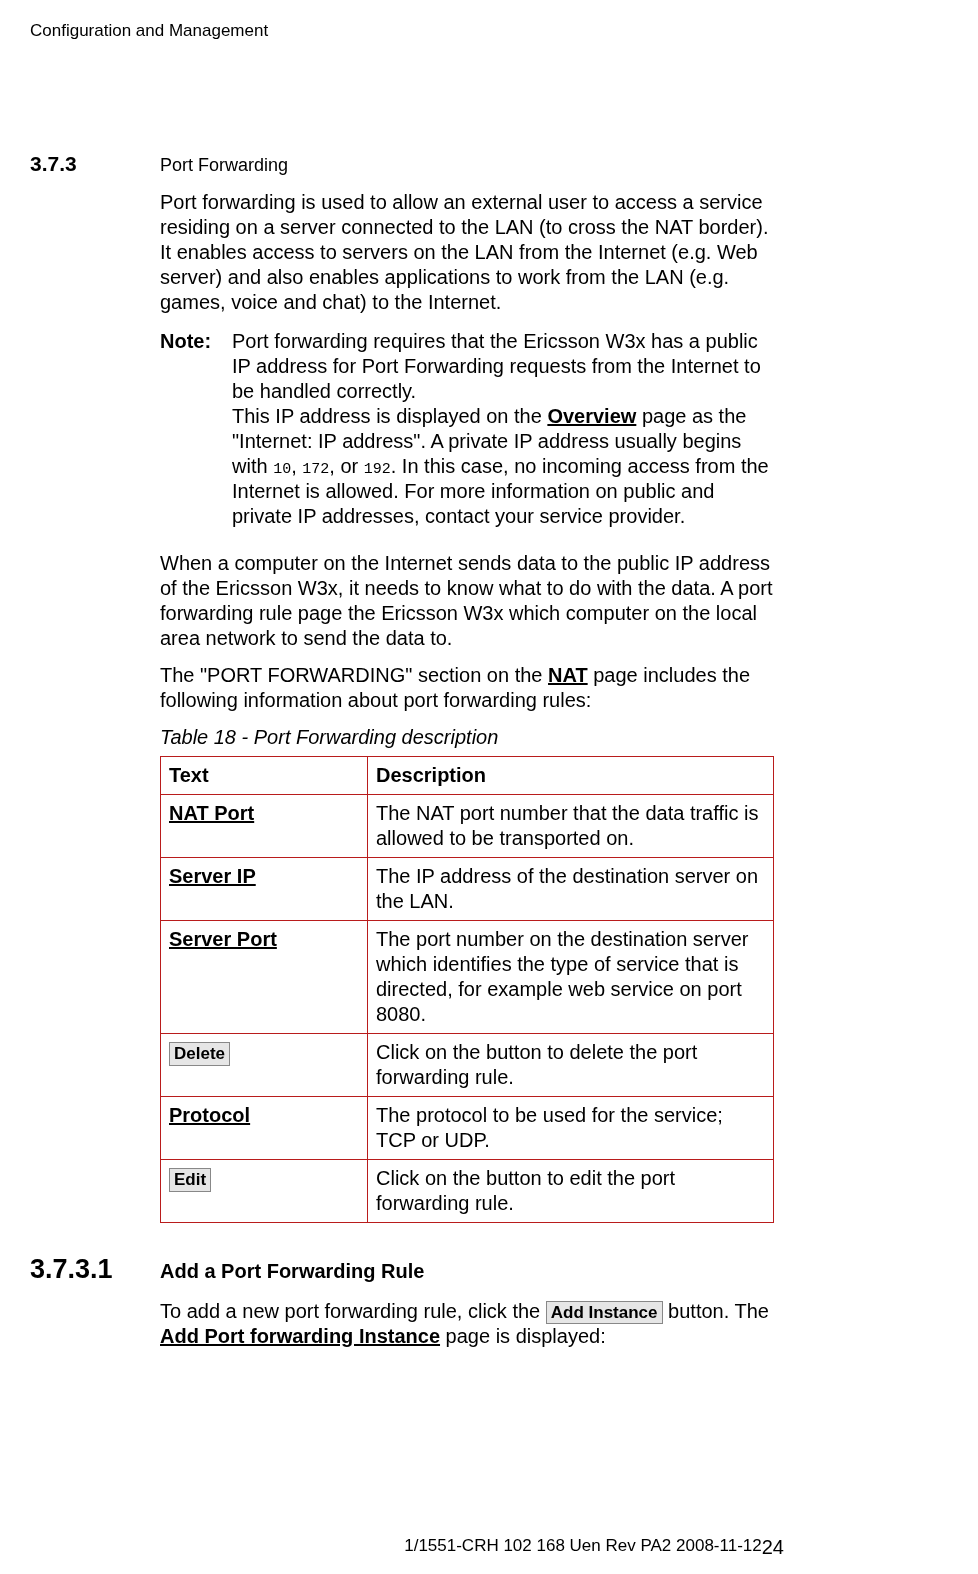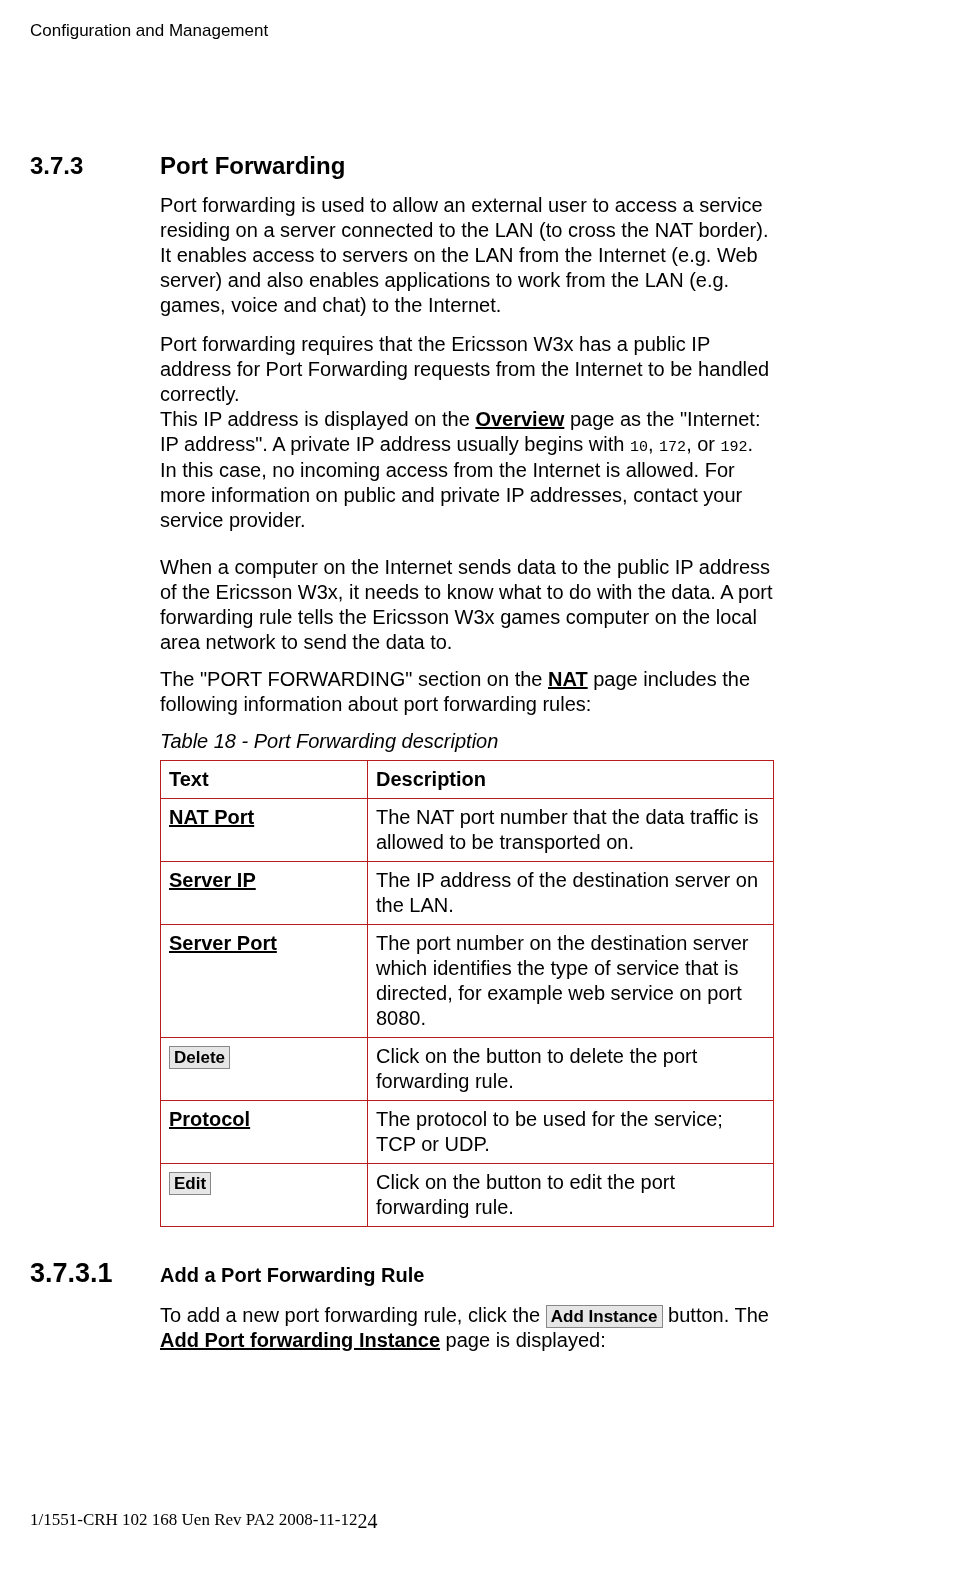--- a/index.html
+++ b/index.html
@@ -24,25 +24,25 @@
     margin-bottom: 110px;
   }
   .section-row {
     display: flex;
     align-items: baseline;
   }
   .sec-num {
     width: 130px;
     flex: 0 0 130px;
     font-weight: bold;
-    font-size: 24px;
+    font-size: 21px;
   }
   .sec-title {
-    font-weight: bold;
-    font-size: 24px;
+    font-weight: normal;
+    font-size: 18px;
   }
   .body-col {
     margin-left: 130px;
     margin-right: 10px;
   }
   .para {
     margin-top: 12px;
     margin-bottom: 12px;
     font-size: 20px;
   }
@@ -89,27 +89,26 @@
     background: #e6e6e6;
     border: 1px solid #888;
     padding: 0px 4px;
     font-weight: bold;
     font-size: 17px;
     line-height: 1.25;
     font-family: Arial, Helvetica, sans-serif;
   }
   .footer {
     position: absolute;
-    bottom: 40px;
+    bottom: 14px;
     left: 30px;
     right: 50px;
     display: flex;
-    justify-content: flex-start;
+    justify-content: flex-end;
     font-size: 17px;
-    font-family: Liberation Serif, serif;
   }
   .footer .pn { font-size: 20px; }
   .subsec-title {
     font-weight: bold;
     font-size: 20px;
   }
   .gap-above { margin-top: 30px; }
 </style>
 </head>
 <body>
@@ -120,27 +119,28 @@
 
   <div class="section-row">
     <div class="sec-num">3.7.3</div>
     <div class="sec-title">Port Forwarding</div>
   </div>
 
   <div class="body-col">
     <div class="para">Port forwarding is used to allow an external user to access a service residing on a server connected to the LAN (to cross the NAT border). It enables access to servers on the LAN from the Internet (e.g. Web server) and also enables applications to work from the LAN (e.g. games, voice and chat) to the Internet.</div>
 
     <div class="note-block">
+      <div class="note-label">Note:</div>
       <div class="note-body">
         <span>Port forwarding requires that the Ericsson W3x has a public IP address for Port Forwarding requests from the Internet to be handled correctly.</span><br>
         <span>This IP address is displayed on the </span><span class="bold">Overview</span><span> page as the "Internet: IP address". A private IP address usually begins with </span><span class="mono">10</span><span>, </span><span class="mono">172</span><span>, or </span><span class="mono">192</span><span>. In this case, no incoming access from the Internet is allowed. For more information on public and private IP addresses, contact your service provider.</span>
       </div>
     </div>
 
-    <div class="para" style="margin-top:22px;">When a computer on the Internet sends data to the public IP address of the Ericsson W3x, it needs to know what to do with the data. A port forwarding rule tells the Ericsson W3x games computer on the local area network to send the data to.</div>
+    <div class="para" style="margin-top:22px;">When a computer on the Internet sends data to the public IP address of the Ericsson W3x, it needs to know what to do with the data. A port forwarding rule page the Ericsson W3x which computer on the local area network to send the data to.</div>
 
     <div class="para">
       <span>The "PORT FORWARDING" section on the </span><span class="bold">NAT</span><span> page includes the following information about port forwarding rules:</span>
     </div>
 
     <div class="table-caption">Table 18 - Port Forwarding description</div>
 
     <table class="desc">
       <thead>
         <tr>

